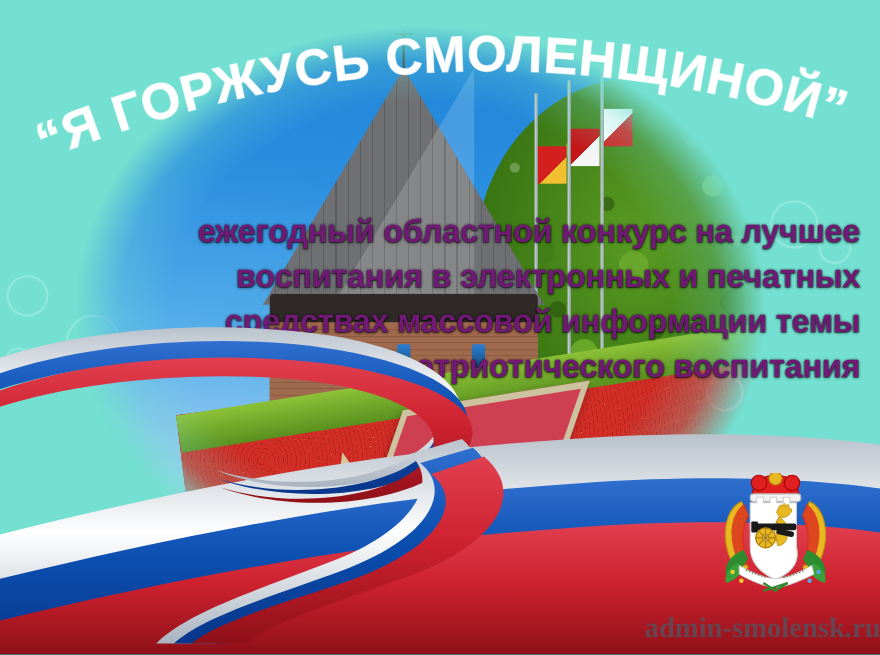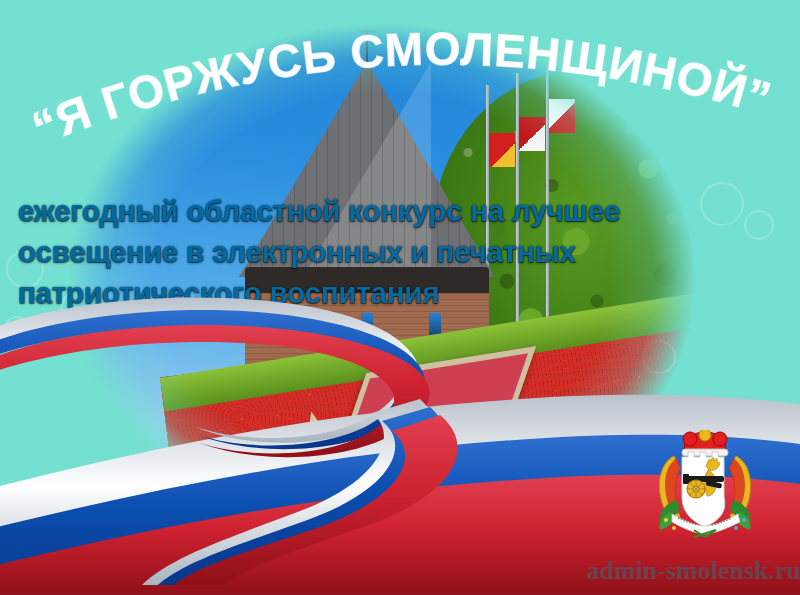--- a/index.html
+++ b/index.html
@@ -167,22 +167,22 @@
     font-size:46px;
     letter-spacing:1px;
     fill:#ffffff;
     stroke:rgba(255,255,255,.55);
     stroke-width:1.2;
     paint-order:stroke fill;
   }
 
   .main-text{
     position:absolute;left:18px;top:190px;width:764px;
-    text-align:left;
-    color:#0369a1;
+    text-align:right;
+    color:#701a75;
     font-weight:700;
     font-size:29.5px;
     line-height:41px;
     letter-spacing:-0.2px;
     text-shadow:
       0 0 2px rgba(0,0,0,.45),
       0 1px 3px rgba(0,0,0,.5),
       1px 1px 0 rgba(0,0,0,.25),
       -1px 1px 0 rgba(0,0,0,.25);
   }
@@ -259,21 +259,22 @@
     <defs>
       <path id="arcpath" d="M 38,128 Q 400,-18 768,98" fill="none"></path>
     </defs>
     <text text-anchor="middle">
       <textPath href="#arcpath" startOffset="50%">“Я ГОРЖУСЬ     СМОЛЕНЩИНОЙ”</textPath>
     </text>
   </svg>
 
   <div class="main-text">
     <div>ежегодный областной конкурс на лучшее</div>
-    <div>освещение в электронных и печатных</div>
+    <div>воспитания в электронных и печатных</div>
+    <div>средствах массовой информации темы</div>
     <div>патриотического воспитания</div>
   </div>
 
   <svg class="tricolor" viewBox="0 0 800 300">
     <defs>
       <linearGradient id="gW" x1="0" y1="0" x2="0" y2="1">
         <stop offset="0%" stop-color="#b9c2cc"></stop>
           <stop offset="45%" stop-color="#ffffff"></stop>
           <stop offset="100%" stop-color="#a9b4c0"></stop>
       </linearGradient>

